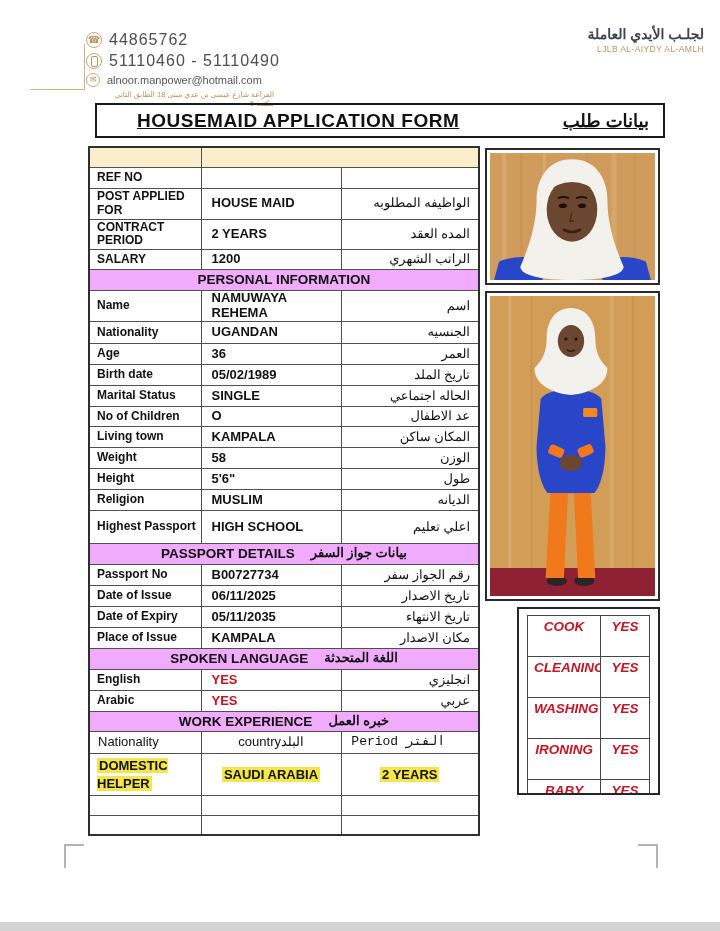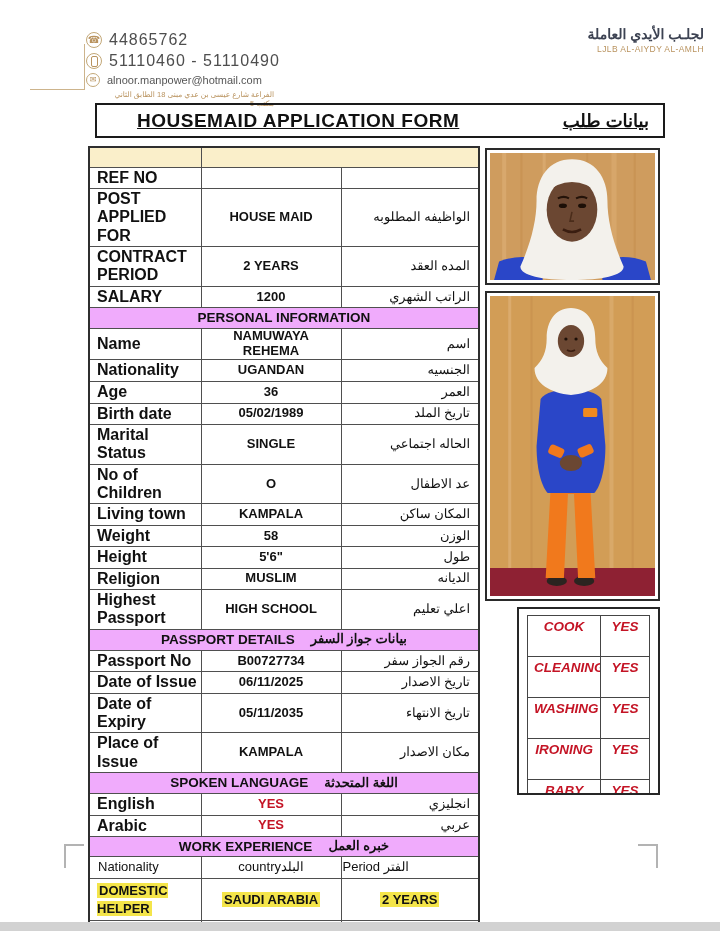--- a/index.html
+++ b/index.html
@@ -34,32 +34,32 @@
              padding:0 14px 0 40px;}
   .title-en{font-size:19px;font-weight:bold;letter-spacing:.5px;text-decoration:underline;}
   .title-ar{font-size:18px;font-weight:bold;text-decoration:underline;direction:rtl;}
 
   
   .form-table{position:absolute;left:88px;top:146px;width:390px;border-collapse:collapse;
               table-layout:fixed;border:2px solid #2f2f2f;}
   .form-table td{border:1px solid #4f4f4f;vertical-align:middle;line-height:1.15;overflow:hidden;}
   .h20{height:20px}.h21{height:21px}.h22{height:22px}.h30{height:30px}
   .h31{height:31px}.h33{height:33px}.h42{height:42px}
-  td.lbl{font-size:16px;font-weight:bold;padding-left:7px;}
-  td.val{font-size:13px;font-weight:bold;text-align:center;padding:0 10px;}
+  td.lbl{font-size:12px;font-weight:bold;padding-left:7px;}
+  td.val{font-size:13px;font-weight:bold;text-align:left;padding:0 10px;}
   td.ar{font-size:13px;text-align:right;padding-right:8px;direction:rtl;}
   td.cell-yellow{background:#faefca;}
   td.sec-cell{background:#f0abfc;text-align:center;font-weight:bold;font-size:13.5px;}
   .sec-wrap{display:inline-flex;align-items:center;gap:16px;}
   .sec-ar{direction:rtl;font-size:13px;}
   td.red-val{color:#c41425;}
   td.colhead{font-size:13px;font-weight:normal;}
   td.colhead.c1{padding-left:8px;}
   td.colhead.c2{text-align:center;}
-  td.colhead.c3{text-align:left;padding-right:24px;}
+  td.colhead.c3{text-align:center;padding-right:24px;font-family:Liberation Mono, monospace;}
   .hl{background:#f4e54a;font-weight:bold;font-size:13px;padding:0 2px;}
   td.we-c1{padding-left:7px;}
   td.we-c2,td.we-c3{text-align:center;}
 
   
   .right-col{position:absolute;left:485px;top:148px;width:175px;}
   .photo-box{border:2px solid #2a2a2a;background:#fff;padding:3px;box-sizing:border-box;}
   .photo-box svg{display:block;width:100%;height:100%;}
   .photo1{height:137px;}
   .photo2{height:310px;margin-top:6px;}

